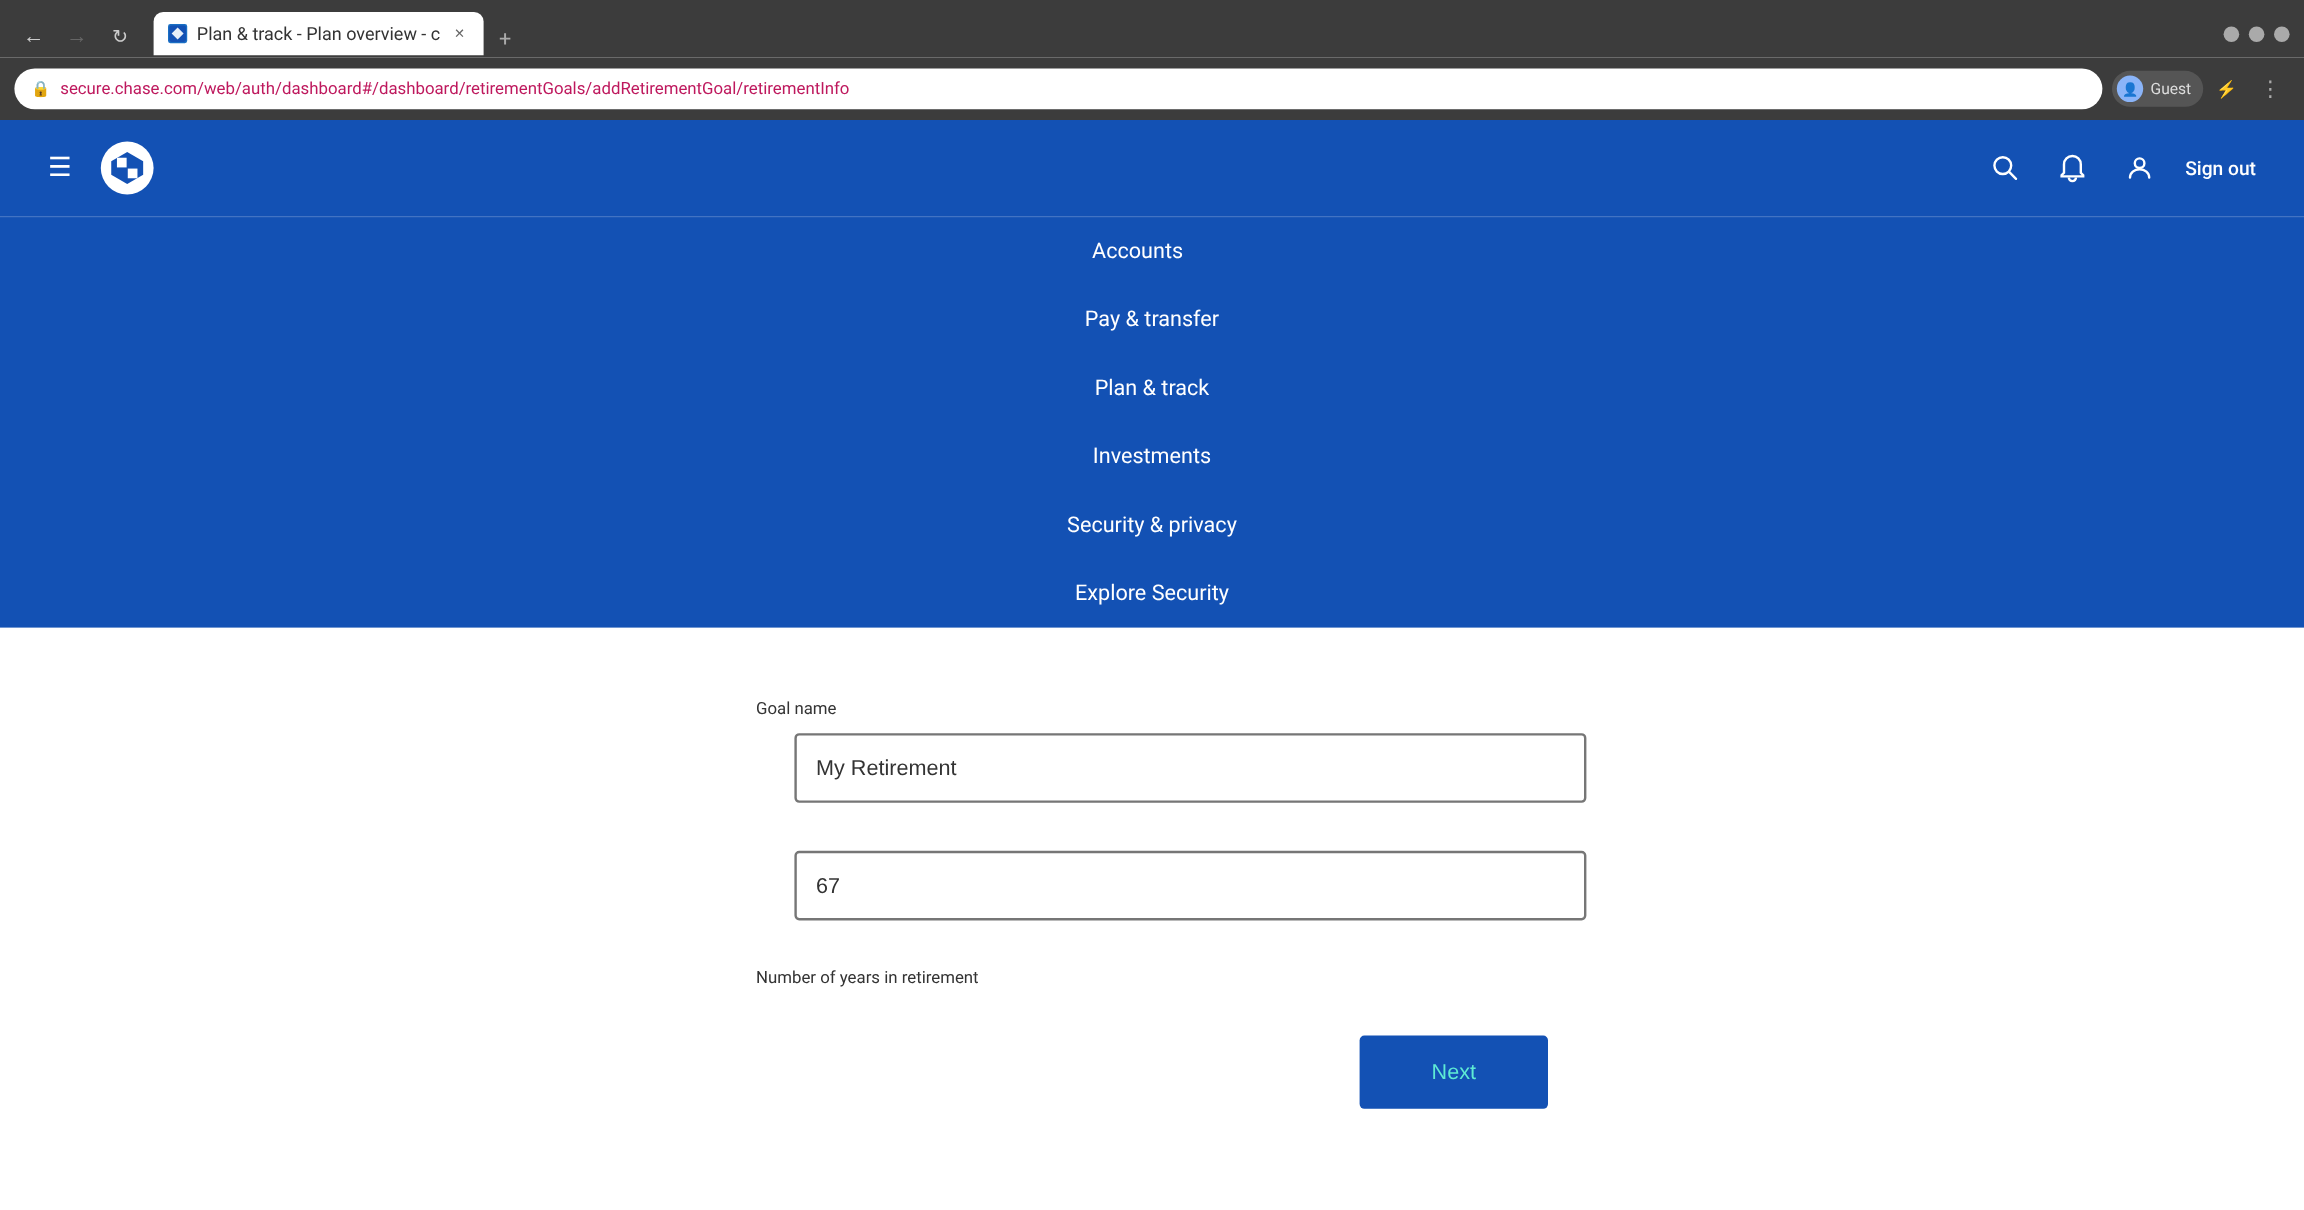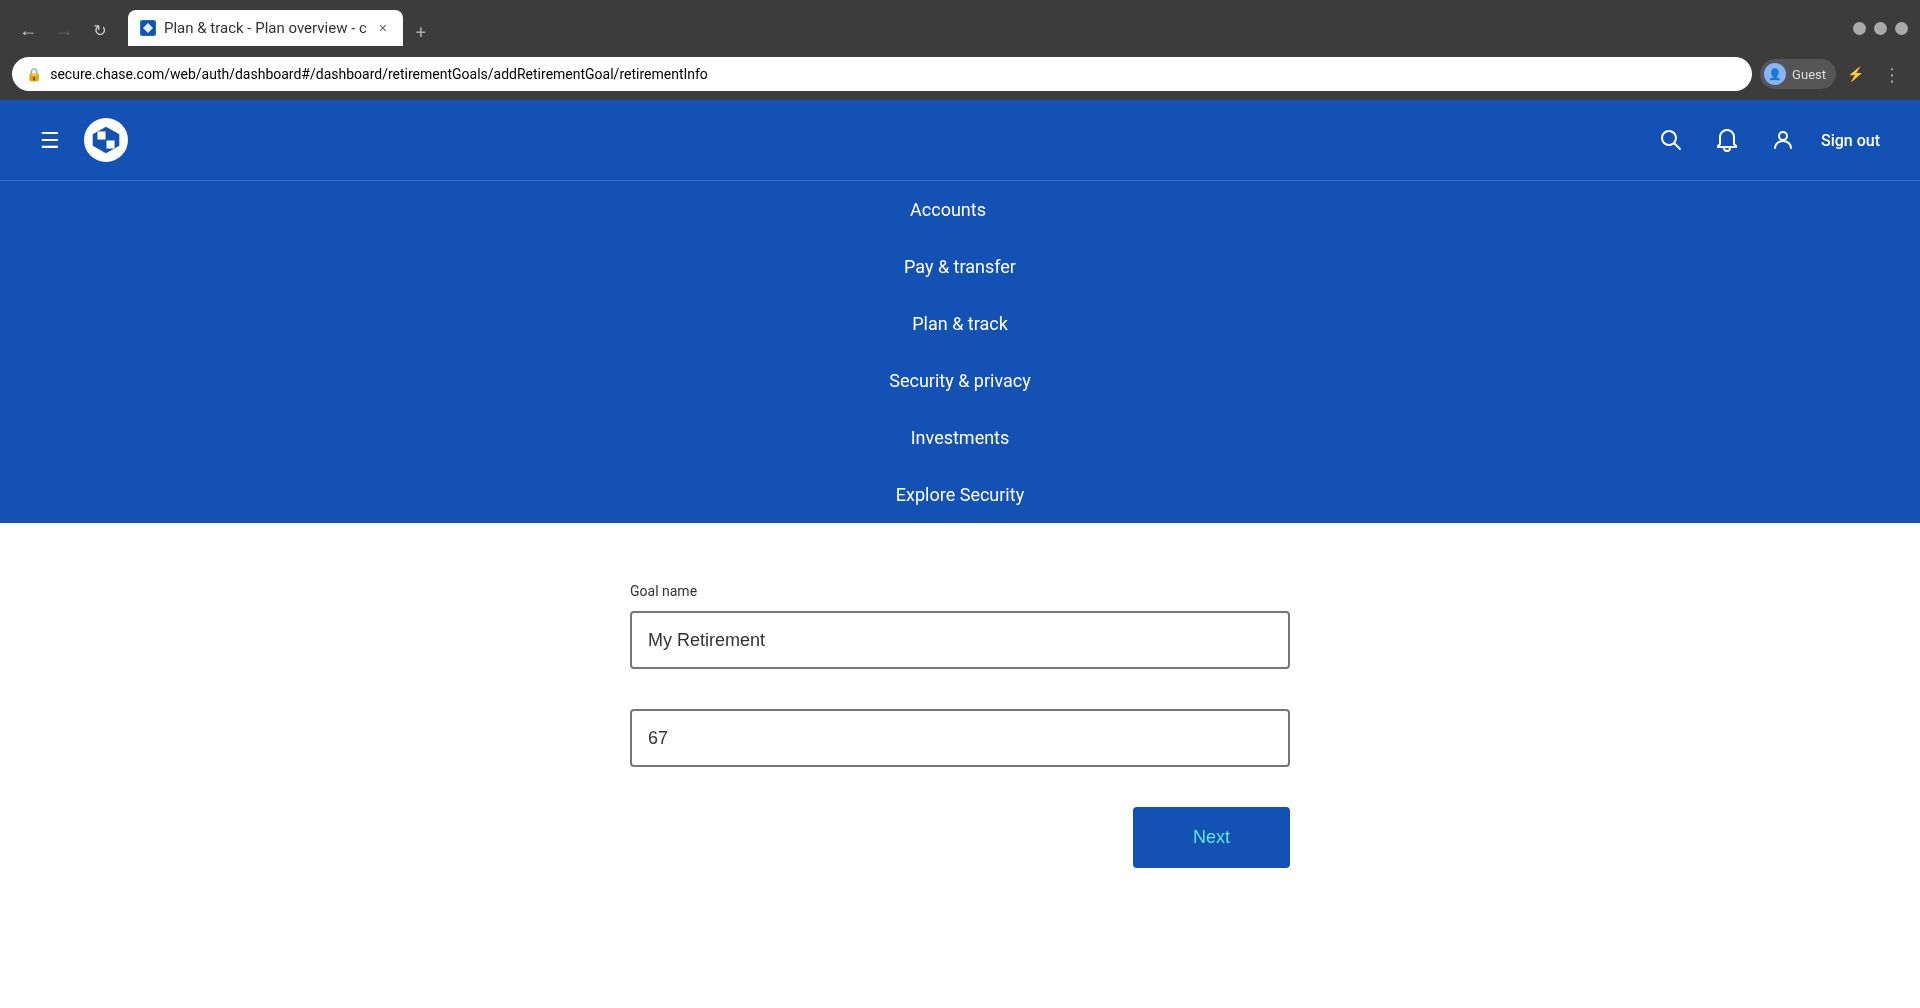--- a/index.html
+++ b/index.html
@@ -146,21 +146,21 @@
       gap: 8px;
     }
 
     .address-icon {
       color: #5f6368;
       font-size: 13px;
     }
 
     .address-text {
       font-size: 14px;
-      color: #000000;
+      color: #be185d;
       flex: 1;
     }
 
     .browser-actions {
       display: flex;
       align-items: center;
       gap: 4px;
     }
 
     .browser-action-btn {
@@ -318,20 +318,21 @@
     .form-input {
       width: 100%;
       height: 58px;
       border: 2px solid #767676;
       border-radius: 4px;
       padding: 0 16px;
       font-size: 18px;
       color: #333;
       outline: none;
       background: #fff;
+      margin-left: 32px;
     }
 
     .form-actions {
       display: flex;
       justify-content: flex-end;
       margin-top: 20px;
     }
 
     .next-btn {
       background: #1351b4;
@@ -437,38 +438,39 @@
         </svg>
       </div>
       <span class="sign-out-btn">Sign out</span>
     </div>
   </div>
 
   <div class="chase-nav">
     <a class="nav-item">Accounts</a>
     <a class="nav-item">Pay &amp; transfer</a>
     <a class="nav-item">Plan &amp; track</a>
+    <a class="nav-item">Investments</a>
     <a class="nav-item">Security &amp; privacy</a>
-    <a class="nav-item">Investments</a>
     <a class="nav-item">Explore Security</a>
   </div>
 
   <div class="main-content">
     <div class="form-container">
 
       <div class="form-group">
         <label class="form-label">Goal name</label>
         <input type="text" class="form-input" value="My Retirement" style="">
       </div>
 
       <div class="form-group">
         <input type="text" class="form-input" value="67" style="">
       </div>
 
       <div class="form-group">
+        <label class="form-label">Number of years in retirement</label>
       </div>
 
       <div class="form-actions">
         <button class="next-btn">Next</button>
       </div>
 
     </div>
   </div>
 
 </div>

